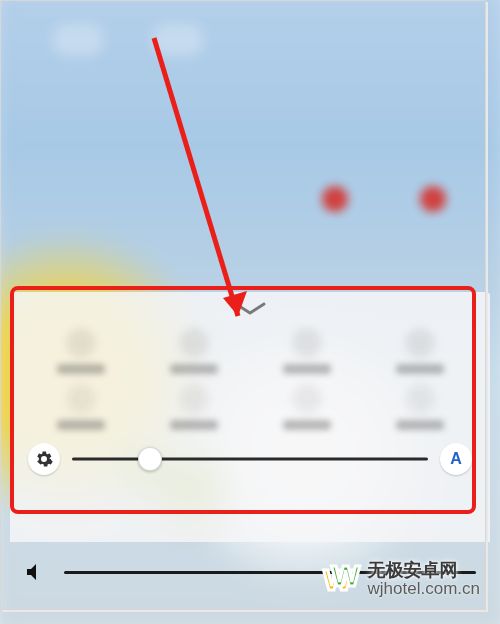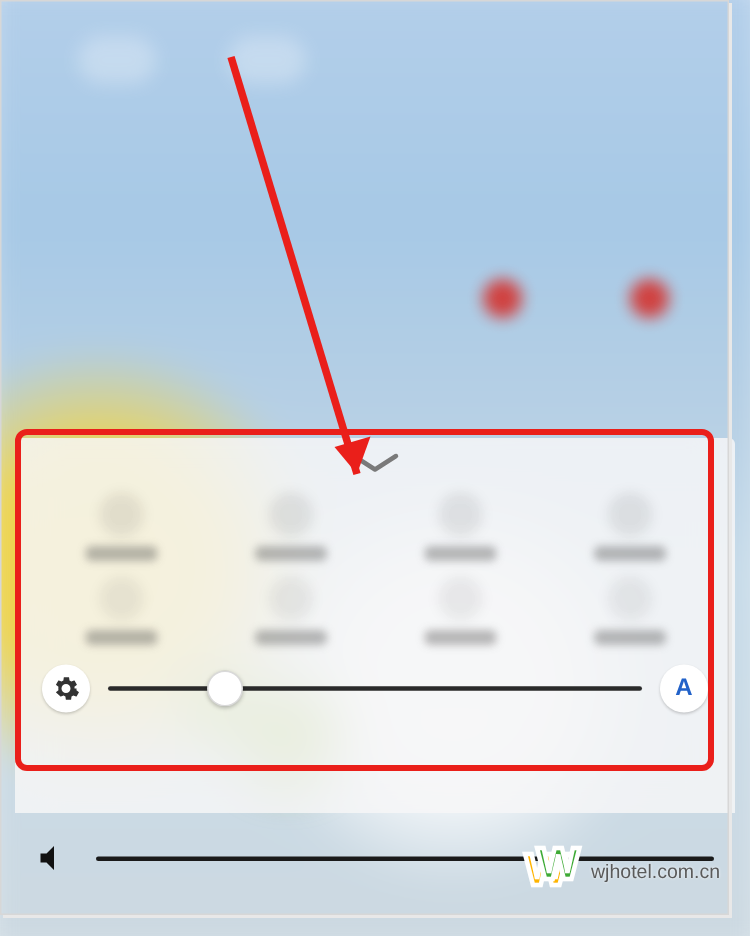--- a/index.html
+++ b/index.html
@@ -156,21 +156,21 @@
     line-height:1;
   }
   .wm-logo .w.back { color:#ffb400; left:0; top:2px; }
   .wm-logo .w.front { color:#3eaa35; left:8px; top:-2px; }
   .wm-text { display:flex; flex-direction:column; line-height:1.05; }
   .wm-title {
     font-size:18px; color:#3a3a3a; font-weight:600;
     text-shadow:0 0 3px rgba(255,255,255,.9), 0 0 6px rgba(255,255,255,.9);
   }
   .wm-url {
-    font-size:13px; color:#5a5a5a;
+    font-size:17px; color:#5a5a5a;
     text-shadow:0 0 2px rgba(255,255,255,.9);
   }
   
   .outer-frame {
     position:absolute; left:0; top:0; right:14px; bottom:14px;
     border:1px solid #d7d7d7;
     box-shadow: 2px 2px 0 #e8e8e8;
     pointer-events:none;
   }
 </style>
@@ -262,17 +262,18 @@
   <line x1="154" y1="38" x2="238" y2="316" stroke="#ea1f1a" stroke-width="5"></line>
   <polygon points="238,316 223,298 247,291" fill="#ea1f1a"></polygon>
 </svg>
 
 <div class="watermark">
   <div class="wm-logo">
     <span class="w back">W</span>
     <span class="w front">W</span>
   </div>
   <div class="wm-text">
+    <span class="wm-title">无极安卓网</span>
     <span class="wm-url">wjhotel.com.cn</span>
   </div>
 </div>
 
 <div class="outer-frame"></div>
 
 </body></html>

